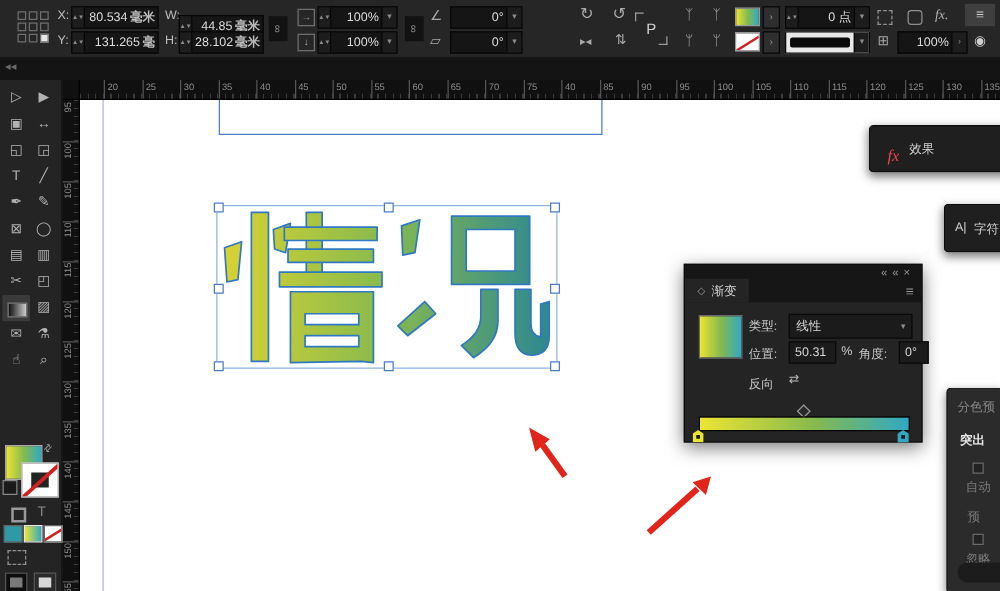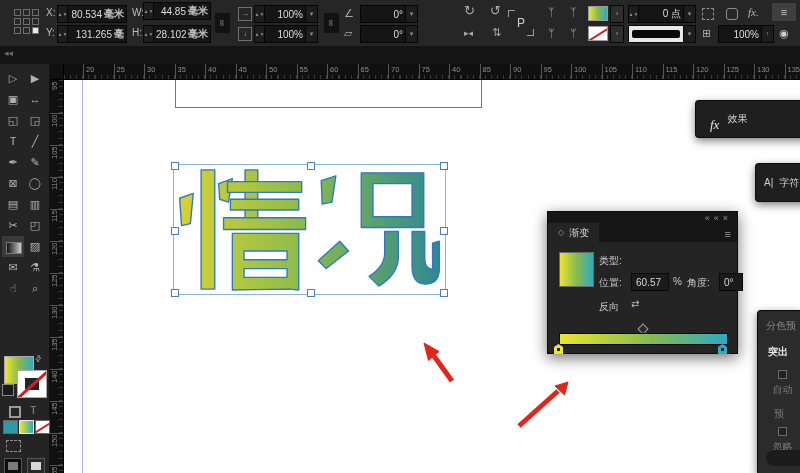--- a/index.html
+++ b/index.html
@@ -110,21 +110,21 @@
   .ramp{position:absolute;left:11px;top:121px;width:167px;height:10px;border:1px solid #060606;
         background:linear-gradient(90deg,var(--ramp-start),var(--gradient-mid) 55%,var(--ramp-end));}
   .mid{position:absolute;left:91px;top:113px;width:6px;height:6px;background:#2a2a2a;border:1px solid #9a9a9a;transform:rotate(45deg);}
   .stop{position:absolute;top:132px;width:9px;height:10px;clip-path:polygon(50% 0,100% 30%,100% 100%,0 100%,0 30%);border:0;}
   .stop.l{left:6px;background:var(--ramp-start);outline:1px solid #2a2a2a;}
   .stop.r{left:170px;background:var(--ramp-end);outline:2px solid #e8e8e8;}
   .stop i{position:absolute;left:3px;top:4px;width:3px;height:3px;background:#1a1a1a;display:block;}
   
   .dockbtn{position:absolute;background:#1f1f1f;border:1px solid #0c0c0c;border-right:0;border-radius:4px 0 0 4px;
            box-shadow:0 3px 8px rgba(0,0,0,.5);display:flex;align-items:center;gap:8px;color:#d0d0d0;z-index:20;}
-  .dockbtn .fx{font-style:italic;font-family:"Liberation Serif",serif;font-size:13px;color:#e5e5e5;margin-top:12px;}
+  .dockbtn .fx{font-style:italic;font-family:"Liberation Serif",serif;font-size:13px;color:#ef4444;margin-top:12px;}
   .seppanel{position:absolute;left:757px;top:310px;width:43px;height:163px;background:#2b2b2b;border:1px solid #0c0c0c;border-right:0;
             border-radius:4px 0 0 4px;box-shadow:0 3px 8px rgba(0,0,0,.5);z-index:20;overflow:hidden;}
   .seppanel .hdr{color:#8a8a8a;padding:8px 0 0 8px;white-space:nowrap;}
   .seppanel .hi{color:#e6e6e6;font-weight:bold;padding:12px 0 0 10px;white-space:nowrap;}
   .seprow{display:flex;align-items:center;gap:4px;color:#7a7a7a;padding:11px 0 0 6px;white-space:nowrap;flex-direction:column;}
   .cb{width:7px;height:7px;border:1px solid #6a6a6a;background:#222;flex:0 0 auto;}
   .sepbtn{position:absolute;left:8px;bottom:8px;width:60px;height:16px;background:#1c1c1c;border-radius:8px;}
   .dim{color:#7a7a7a;padding:10px 0 0 16px;}
 </style>
 </head>
@@ -145,21 +145,21 @@
         <i class="sel"></i>
     </div>
 
     <span class="lab" style="left:46px;top:7px">X:</span>
     <div class="fld" style="left:57px;top:5px;width:68px">
       <span class="stp">▲▼</span>
       <span class="val">80.534</span>
       <span class="unit">毫米</span>
     </div>
     <span class="lab" style="left:132px;top:7px">W:</span>
-    <div class="fld" style="left:143px;top:2px;width:66px">
+    <div class="fld" style="left:143px;top:12px;width:66px">
       <span class="stp">▲▼</span>
       <span class="val">44.85</span>
       <span class="unit">毫米</span>
     </div>
     <span class="lab" style="left:46px;top:27px">Y:</span>
     <div class="fld" style="left:57px;top:25px;width:68px">
       <span class="stp">▲▼</span>
       <span class="val">131.265</span>
       <span class="unit">毫</span>
     </div>
@@ -390,23 +390,27 @@
       <div class="gtab">
         <span class="dia">◇</span>
         <span>渐变</span>
       </div>
       <span class="gmenu">≡</span>
     </div>
 
     <div class="gthumb"></div>
 
     <span class="glab" style="left:51px;top:42px">类型:</span>
+    <div class="gsel" style="left:83px;top:39px;width:97px">
+      <span class="val">线性</span>
+      <span class="car">▾</span>
+    </div>
 
     <span class="glab" style="left:51px;top:64px">位置:</span>
-    <div class="gfield" style="left:83px;top:61px;width:38px">60.57</div>
+    <div class="gfield" style="left:83px;top:61px;width:38px">50.31</div>
     <span class="glab" style="left:125px;top:64px">%</span>
     <span class="glab" style="left:139px;top:64px">角度:</span>
     <div class="gfield" style="left:171px;top:61px;width:24px">0°</div>
 
     <span class="glab" style="left:51px;top:88px">反向</span>
     <span class="revico">⇄</span>
 
     <div class="mid"></div>
     <div class="ramp"></div>
     <div class="stop l">

